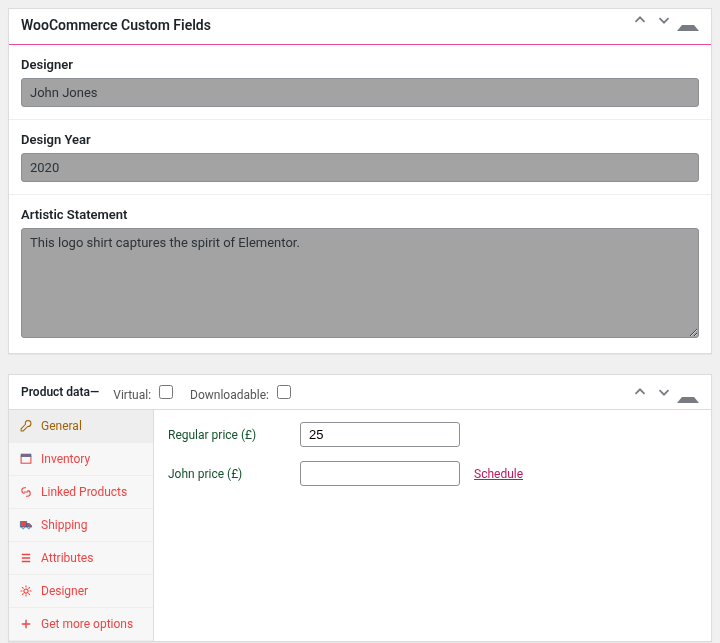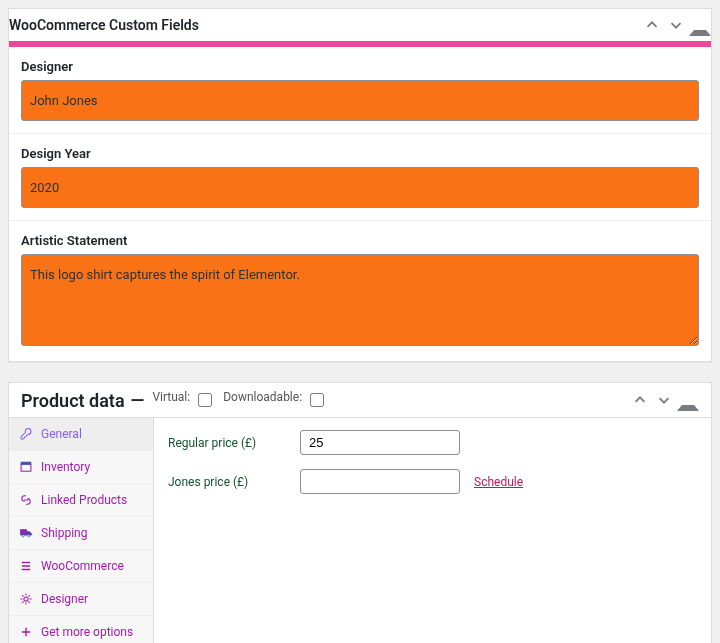--- a/index.html
+++ b/index.html
@@ -12,25 +12,25 @@
     background: #f0f0f1;
   }
   .postbox {
     background: #fff;
     border: 1px solid #dcdcde;
     margin-bottom: 20px;
     box-shadow: 0 1px 1px rgba(0,0,0,.04);
   }
   .postbox-header {
     display: flex;
-    align-items: center;
+    align-items: flex-start;
     justify-content: space-between;
-    border-bottom: 6px solid #ec4899;
+    border-bottom: 1px solid #ec4899;
     min-height: 36px;
-    padding: 0 0;
+    padding: 0 12px;
   }
   .postbox-header h2 {
     font-size: 14px;
     font-weight: 600;
     margin: 0;
     padding: 8px 0;
   }
   .handle-actions {
     display: flex;
     align-items: center;
@@ -59,60 +59,59 @@
   }
   .acf-field:first-child { border-top: none; }
   .acf-label {
     font-weight: 600;
     font-size: 13px;
     margin-bottom: 6px;
   }
   .acf-input input[type=text],
   .acf-input textarea {
     width: 100%;
-    padding: 12px 8px;
+    padding: 6px 8px;
     font-size: 13px;
     border: 1px solid #8c8f94;
     border-radius: 3px;
-    background: #f97316;
+    background: #a3a3a3;
     color: #2c3338;
     font-family: inherit;
   }
-  .acf-input textarea { height: 92px; resize: vertical; }
+  .acf-input textarea { height: 110px; resize: vertical; }
   
   .pd-header {
     display: flex;
     align-items: center;
     padding: 6px 12px;
     border-bottom: 1px solid #dcdcde;
     gap: 8px;
   }
   .pd-header h2 {
-    font-size: 18px;
+    font-size: 12px;
     font-weight: 600;
     margin: 0;
     display: flex;
     align-items: flex-start;
-    gap: 6px;
   }
   .pd-header select {
     font-size: 13px;
     padding: 3px 24px 3px 8px;
     border: 1px solid #8c8f94;
     border-radius: 3px;
     background: #fff;
     min-width: 150px;
   }
   .pd-header .check-group {
     display: flex;
-    align-items: flex-start;
+    align-items: flex-end;
     gap: 4px;
     font-size: 12px;
     color: #555;
-    margin-left: 0;
+    margin-left: 6px;
   }
   .pd-header input[type=checkbox] {
     width: 14px; height: 14px;
     border: 1px solid #8c8f94;
     border-radius: 3px;
   }
   .pd-body {
     display: flex;
     flex-direction: row;
     min-height: 220px;
@@ -124,27 +123,27 @@
     padding: 0;
     margin: 0;
     list-style: none;
   }
   .pd-tabs li {
     display: flex;
     align-items: center;
     gap: 8px;
     padding: 9px 10px;
     font-size: 12px;
-    color: #a21caf;
+    color: #ef4444;
     border-bottom: 1px solid #eee;
     cursor: pointer;
   }
   .pd-tabs li.active {
     background: #eee;
-    color: #8b5cf6;
+    color: #a16207;
   }
   .pd-tabs li.active svg { stroke: #555; fill: #555; }
   .pd-tabs li svg {
     width: 14px; height: 14px;
     stroke: #0073aa;
     fill: #0073aa;
     flex-shrink: 0;
   }
   .pd-panel {
     flex: 1;
@@ -278,21 +277,21 @@
             <path d="M2 5h9v8H2zM11 8h4l3 3v2h-7z" fill="currentColor"></path>
             <circle cx="6" cy="14" r="1.5" fill="#fff"></circle>
             <circle cx="14" cy="14" r="1.5" fill="#fff"></circle>
           </svg>
         <span>Shipping</span>
       </li>
       <li>
         <svg viewBox="0 0 20 20">
             <path d="M4 5h12M4 10h12M4 15h12" stroke="currentColor" stroke-width="2"></path>
           </svg>
-        <span>WooCommerce</span>
+        <span>Attributes</span>
       </li>
       <li>
         <svg viewBox="0 0 20 20">
             <circle cx="10" cy="10" r="3" fill="none" stroke="currentColor" stroke-width="1.5"></circle>
             <path d="M10 2v3M10 15v3M2 10h3M15 10h3M4.5 4.5l2 2M13.5 13.5l2 2M15.5 4.5l-2 2M6.5 13.5l-2 2" stroke="currentColor" stroke-width="1.5"></path>
           </svg>
         <span>Designer</span>
       </li>
       <li>
         <svg viewBox="0 0 20 20">
@@ -300,19 +299,19 @@
           </svg>
         <span>Get more options</span>
       </li>
     </ul>
     <div class="pd-panel">
       <div class="form-row">
         <label>Regular price (£)</label>
         <input type="text" value="25" style="">
       </div>
       <div class="form-row">
-        <label>Jones price (£)</label>
+        <label>John price (£)</label>
         <input type="text" value="" style="">
         <a class="schedule-link">Schedule</a>
       </div>
     </div>
   </div>
 </div>
 
 </body></html>

